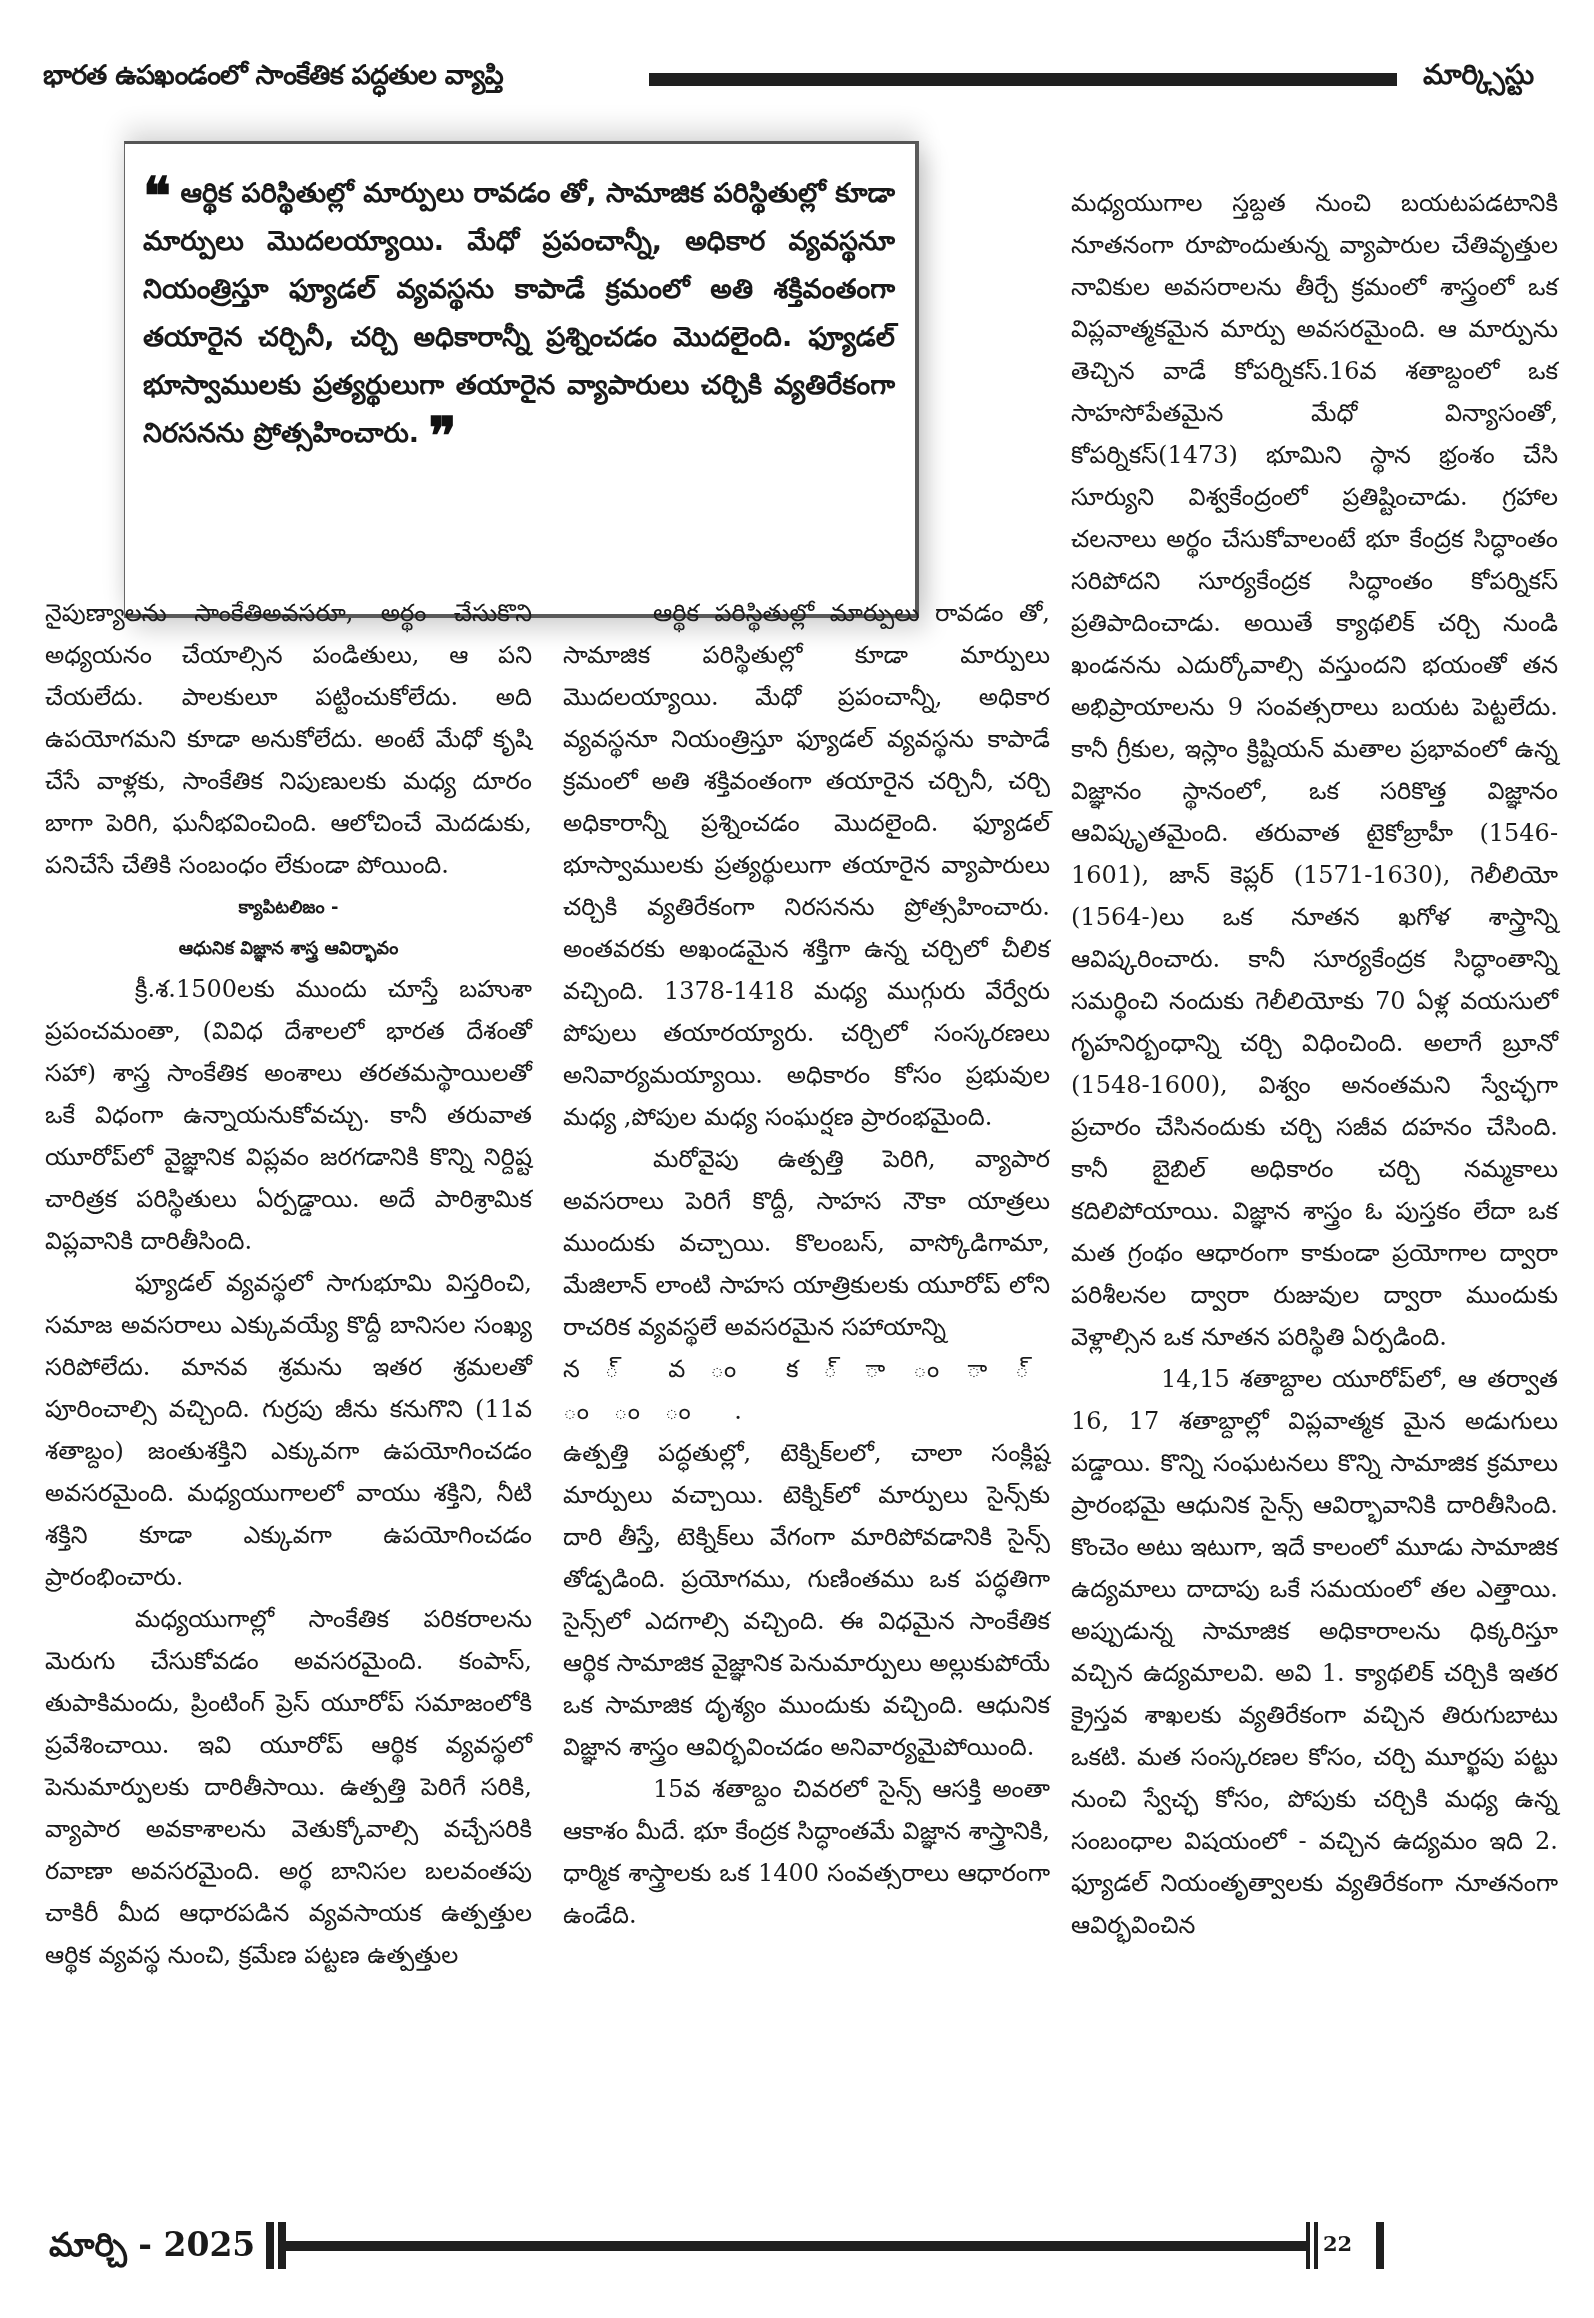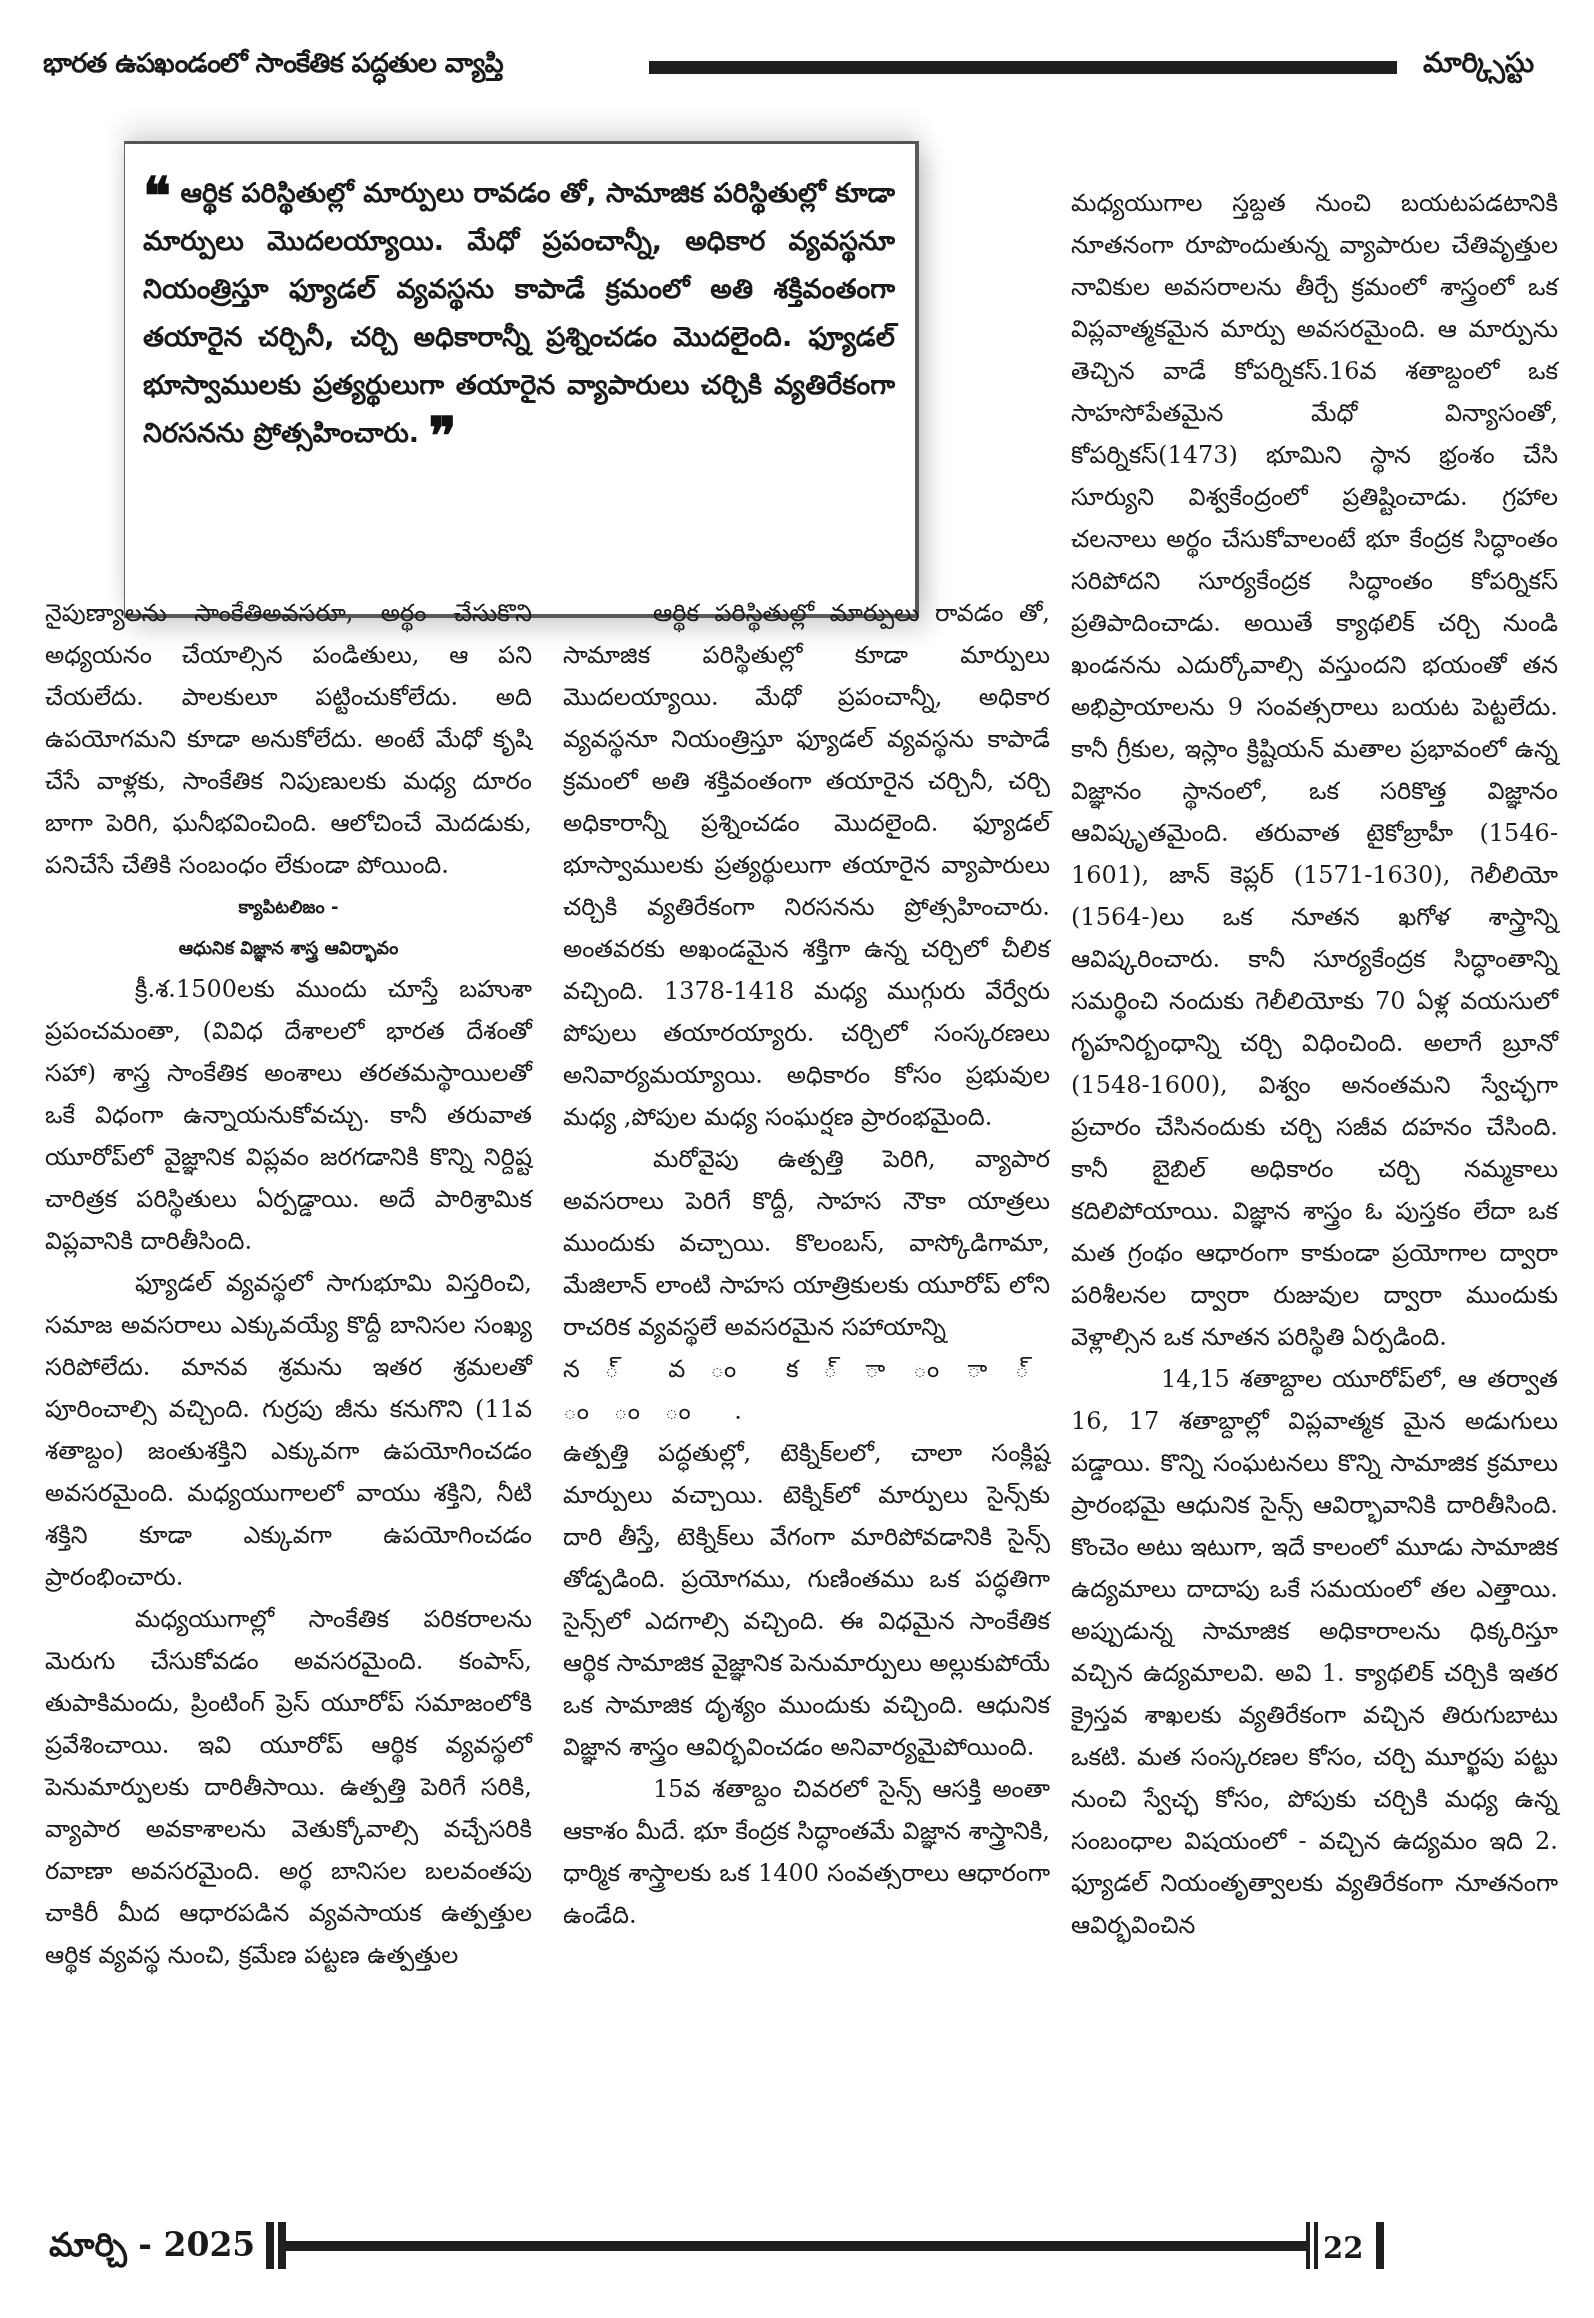--- a/index.html
+++ b/index.html
@@ -2,21 +2,21 @@
 <html style="font-size:13px"><head>
 <meta charset="utf-8">
 <style>
   html, body { margin: 0; padding: 0; background: #ffffff; }
   body {
     width: 1594px; height: 2319px; position: relative; overflow: hidden;
     font-family: "DejaVu Serif", "Liberation Serif", serif;
     color: #1a1a1a;
   }
   
-  .header { position: absolute; left: 0; top: 0; width: 1594px; height: 98px; }
+  .header { position: absolute; left: 0; top: 12px; width: 1594px; height: 98px; }
   .header-title {
     position: absolute; left: 43px; top: 47px;
     font-family: "DejaVu Sans", "Liberation Sans", sans-serif;
     font-weight: bold; font-size: 27px; letter-spacing: -0.8px; white-space: nowrap;
   }
   .header-rule {
     position: absolute; left: 649px; top: 61px; width: 748px; height: 13px;
     background: #1f1f1f;
   }
   .header-brand {
@@ -67,21 +67,21 @@
   }
   .footer-rule {
     position: absolute; left: 285px; top: 2241px; width: 1021px; height: 9.8px; background: #1f1f1f;
   }
   .footer-bars-right {
     position: absolute; left: 1306px; top: 2222px; width: 11.5px; height: 47px;
     border-left: 4.9px solid #1f1f1f; border-right: 4.9px solid #1f1f1f; box-sizing: border-box;
   }
   .page-number {
     position: absolute; left: 1323px; top: 2231px;
-    font-family: "DejaVu Serif", serif; font-weight: bold; font-size: 29px;
+    font-family: "DejaVu Serif", serif; font-weight: bold; font-size: 21px;
   }
   .footer-bar-end {
     position: absolute; left: 1376px; top: 2222px; width: 8.2px; height: 47px; background: #1f1f1f;
   }
 </style>
 </head>
 <body>
 
 <div class="header">
   <div class="header-title">భారత ఉపఖండంలో సాంకేతిక పద్ధతుల వ్యాప్తి</div>

